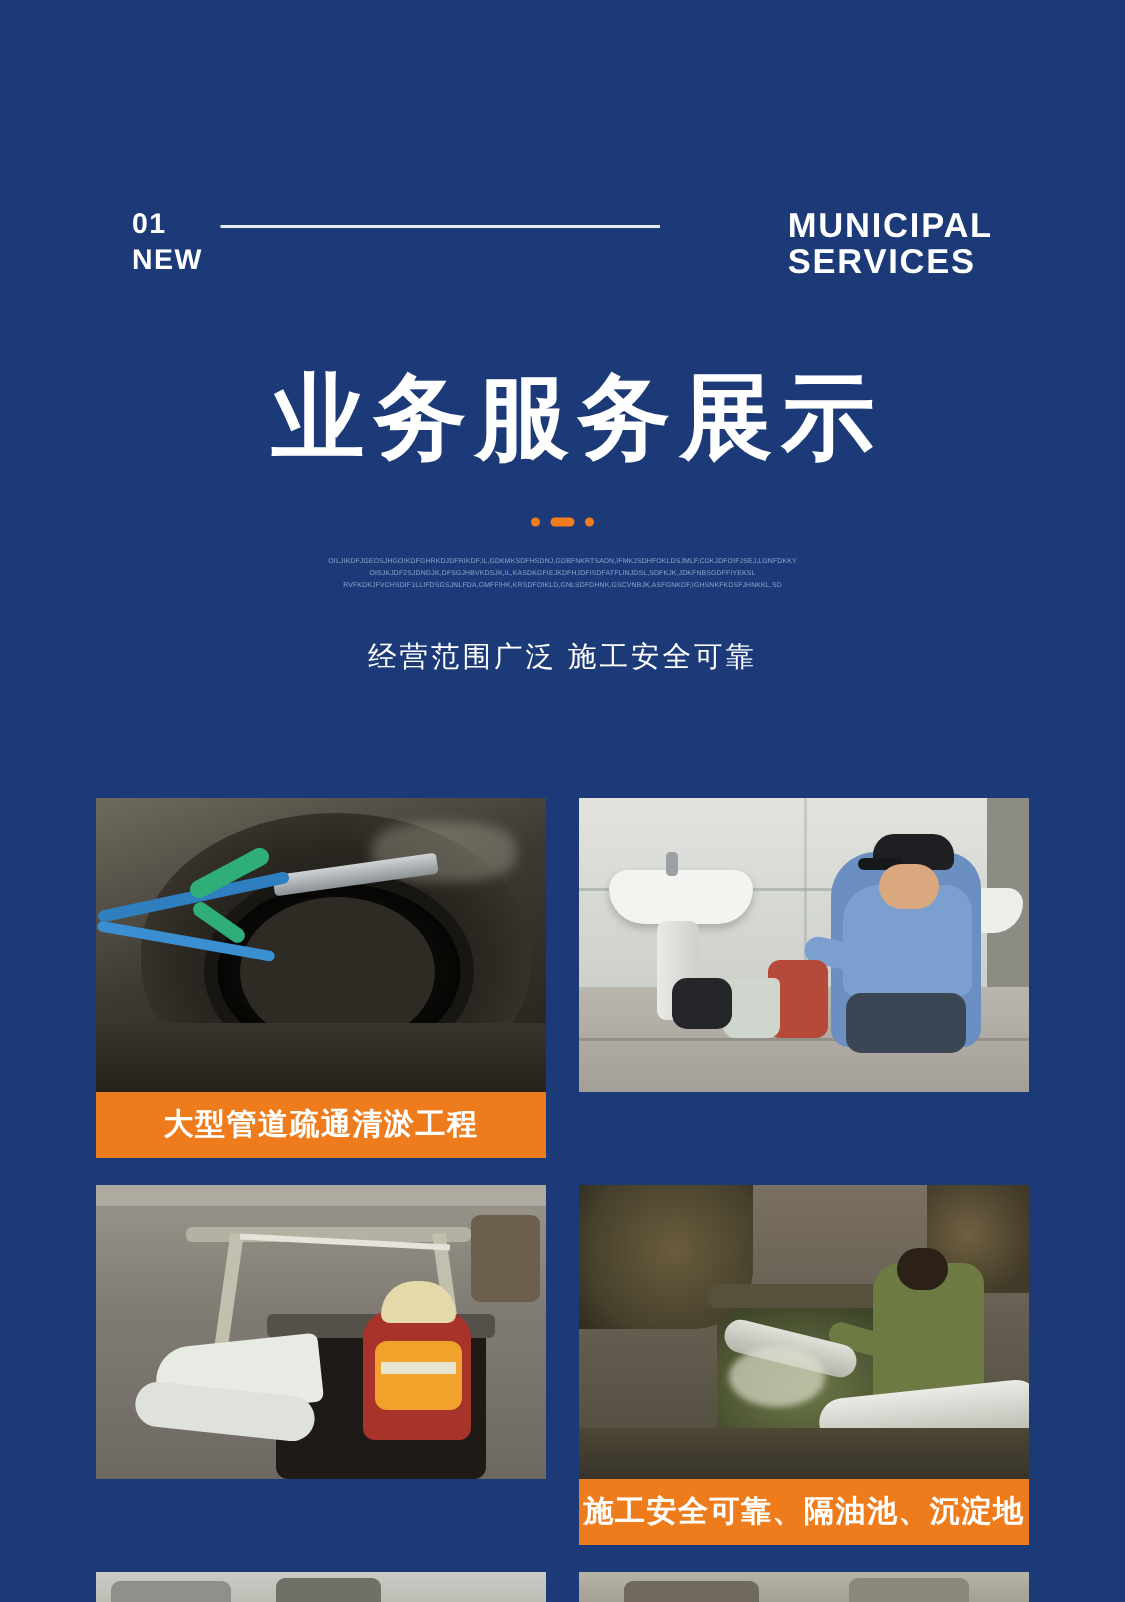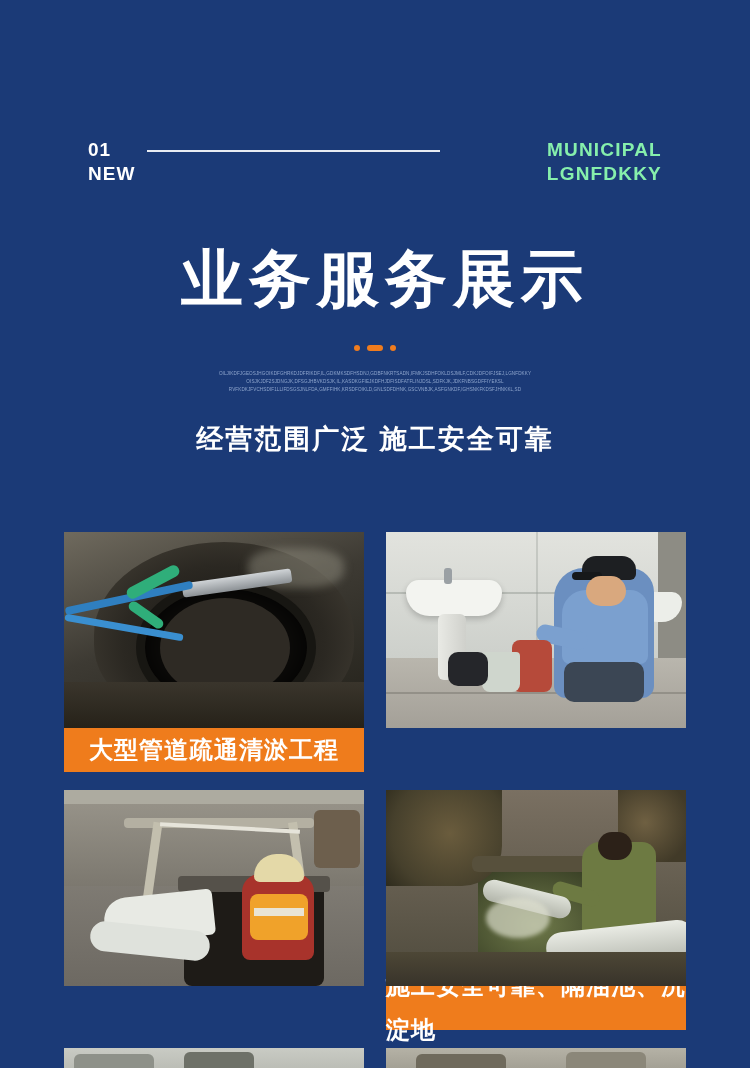--- a/index.html
+++ b/index.html
@@ -40,23 +40,23 @@
     top: 12px;
     width: 293px;
     height: 2px;
     background: #ffffff;
     opacity: 0.9;
   }
   .muni-block {
     position: absolute;
     right: 88px;
     top: 0;
-    text-align: center;
-    color: #86efac;
-    font-size: 19px;
+    text-align: left;
+    color: #ffffff;
+    font-size: 23px;
     font-weight: bold;
     letter-spacing: 1.2px;
     line-height: 24px;
   }
 
   
   .main-title {
     position: absolute;
     top: 243px;
     left: 0;
@@ -103,22 +103,22 @@
   }
 
   
   .subtitle {
     position: absolute;
     top: 420px;
     left: 0;
     width: 750px;
     text-align: center;
     color: #ffffff;
-    font-size: 27px;
-    font-weight: bold;
+    font-size: 19px;
+    font-weight: normal;
     letter-spacing: 2px;
     line-height: 38px;
   }
 
   
   .grid {
     position: absolute;
     top: 532px;
     left: 64px;
     width: 622px;
@@ -137,21 +137,21 @@
     overflow: hidden;
     position: relative;
     background: #54504a;
   }
   .photo .layer { position: absolute; }
   .caption {
     width: 300px;
     height: 44px;
     background: #ef7c1c;
     color: #ffffff;
-    font-size: 24px;
+    font-size: 20px;
     font-weight: bold;
     letter-spacing: 1px;
     display: flex;
     align-items: center;
     justify-content: center;
     line-height: 44px;
   }
   .card.partial .photo { height: 40px; }
 
   
@@ -234,21 +234,21 @@
 <body>
 
 <div class="header-row">
   <div class="num-block">
     <div>01</div>
     <div class="n2">NEW</div>
   </div>
   <div class="header-rule"></div>
   <div class="muni-block">
     <div>MUNICIPAL</div>
-    <div>LGNFDKKY</div>
+    <div>SERVICES</div>
   </div>
 </div>
 
 <div class="main-title">业务服务展示</div>
 
 <div class="dots">
   <span class="d"></span>
   <span class="d wide"></span>
   <span class="d"></span>
 </div>

